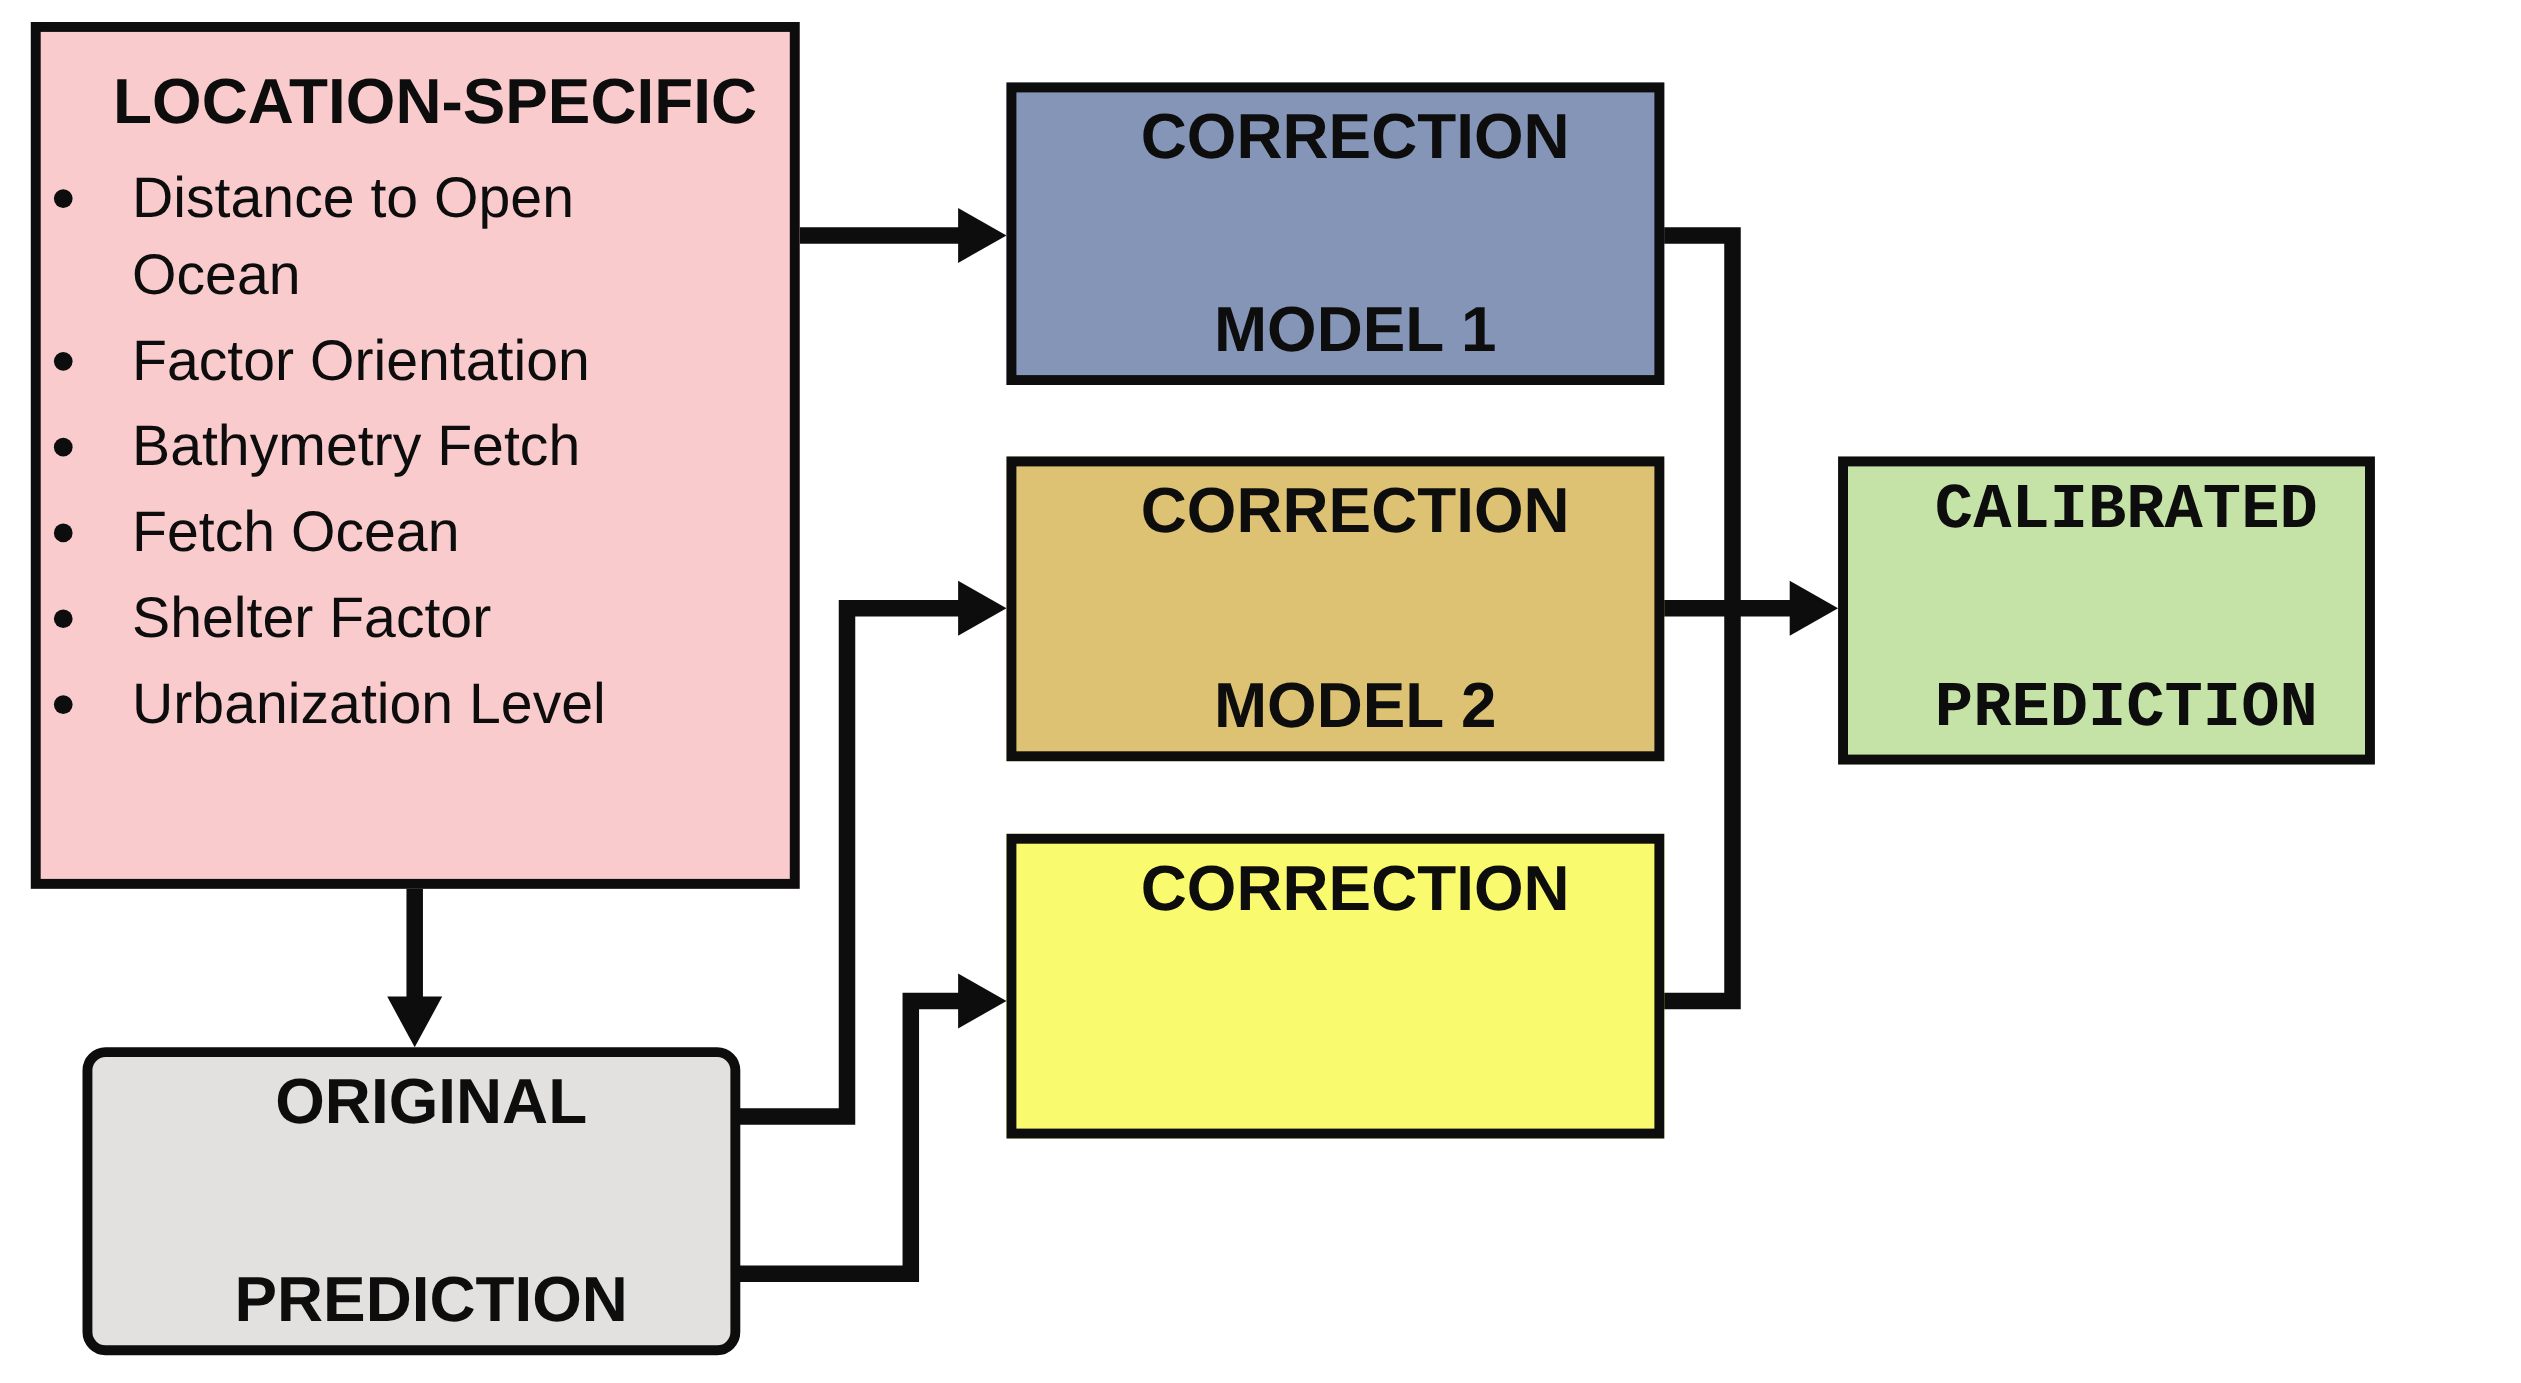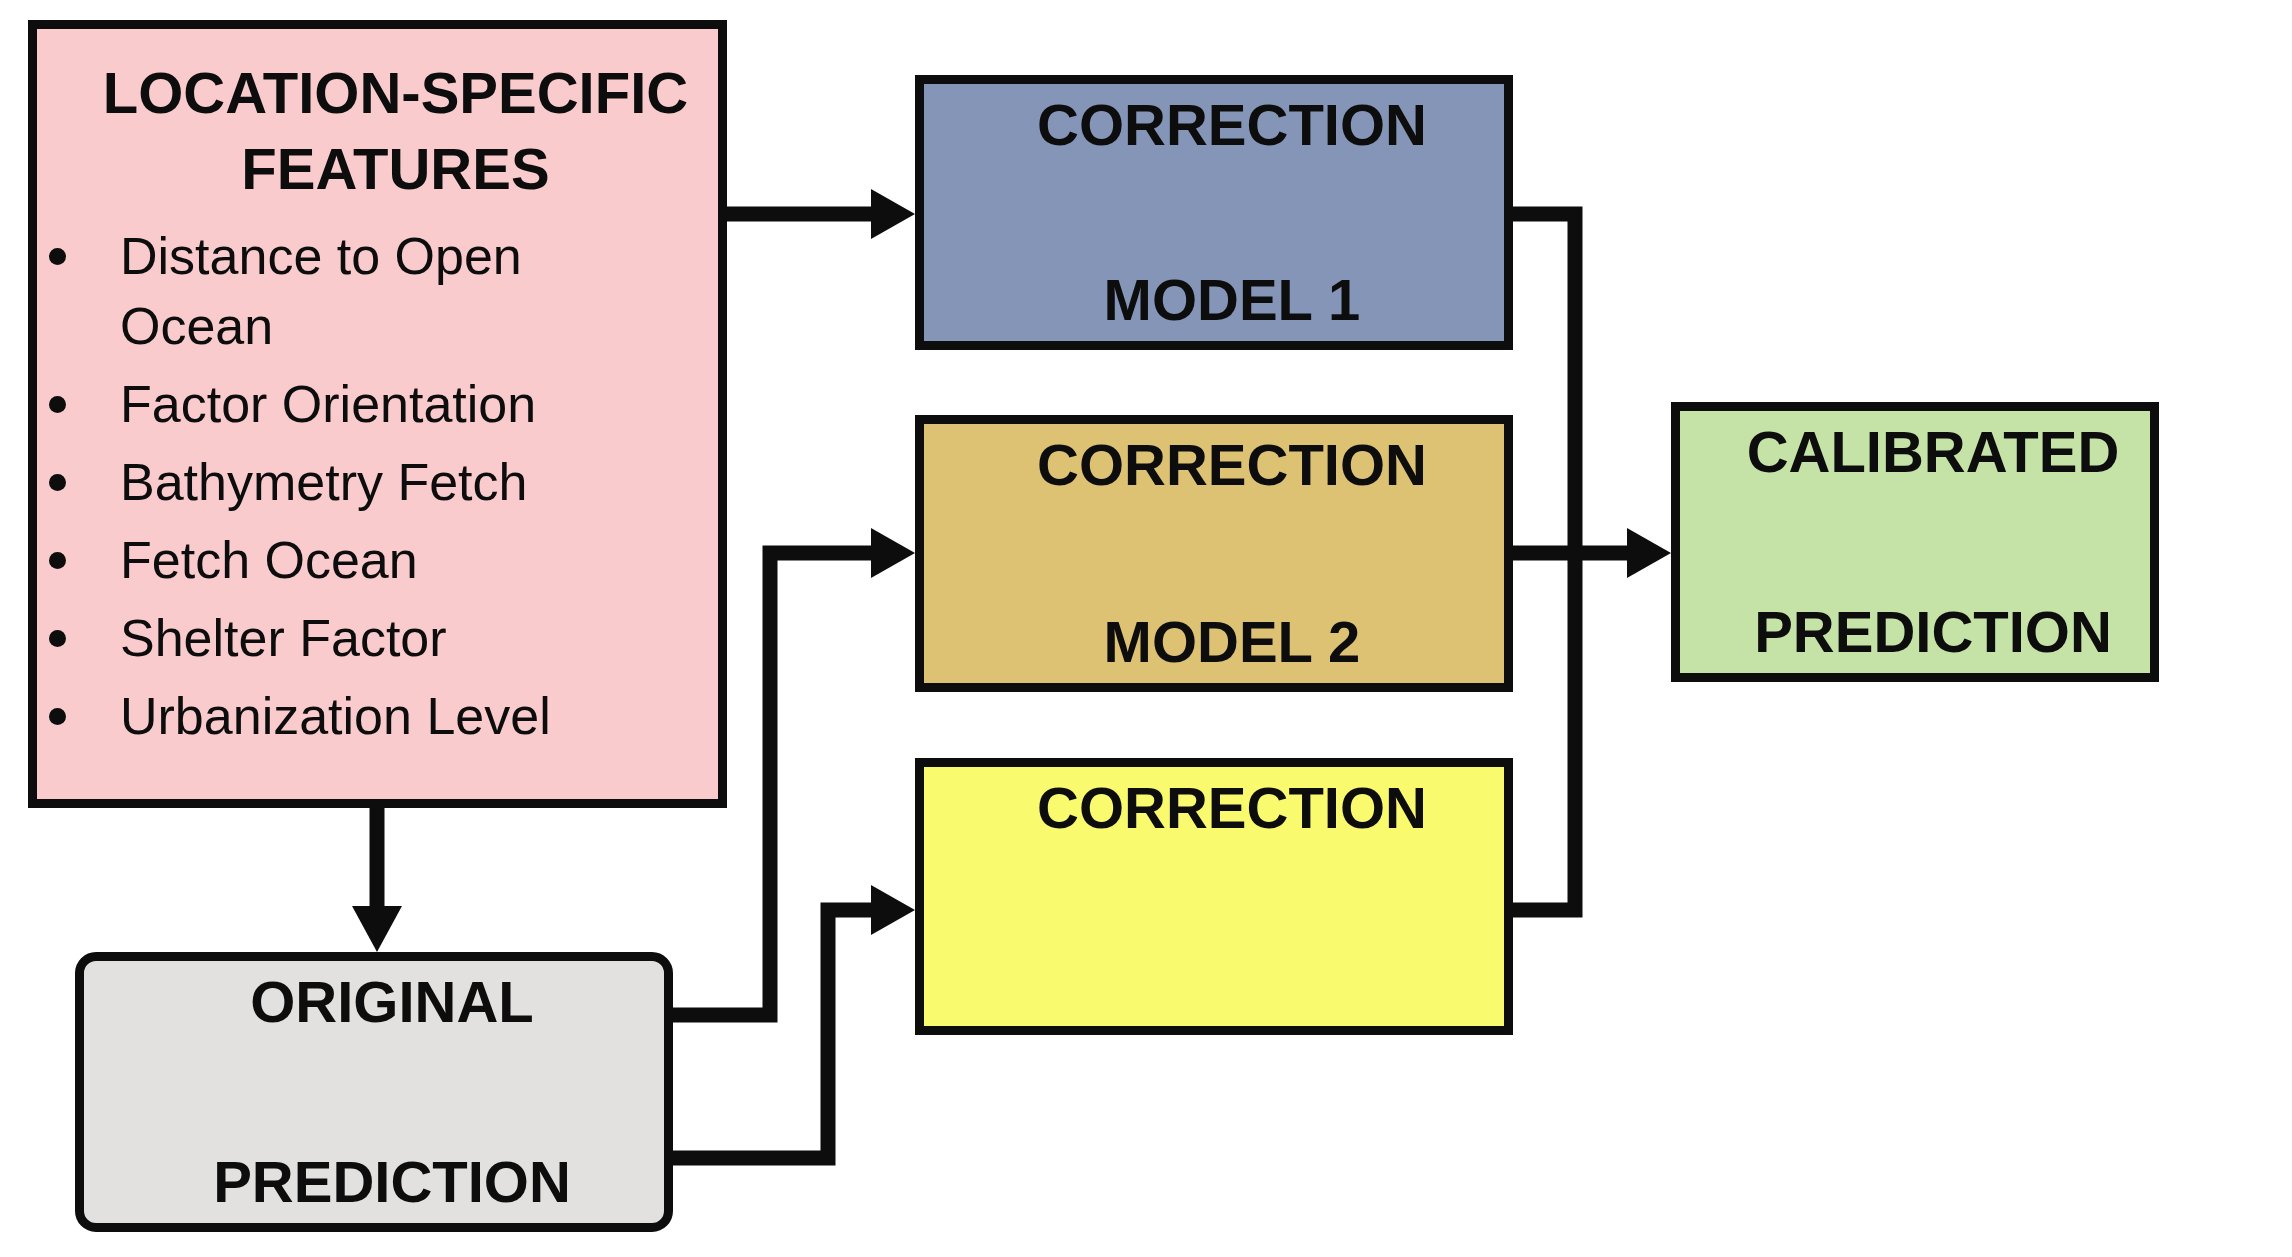--- a/index.html
+++ b/index.html
@@ -86,21 +86,21 @@
   .btext {
     font-size: 52px;
     line-height: 70px;
     max-width: 545px;
   }
   
   .node.original   { left: 75px;   top: 952px; width: 598px; height: 280px; }
   .node.model1     { left: 915px;  top: 75px;  width: 598px; height: 275px; }
   .node.model2     { left: 915px;  top: 415px; width: 598px; height: 277px; }
   .node.model3     { left: 915px;  top: 758px; width: 598px; height: 277px; }
-  .node.calibrated { left: 1671px; top: 402px; width: 488px; height: 280px; }
+  .node.calibrated { left: 1671px; top: 415px; width: 488px; height: 280px; font-family: Liberation Mono, monospace; }
 </style>
 </head>
 <body>
 
 <div class="stage">
 
   <svg class="connectors" viewBox="0 0 2292 1257">
 
     <path d="M 727 214 H 873"></path>
     <polygon points="915,214 871,189 871,239"></polygon>
@@ -116,21 +116,20 @@
 
     <path d="M 1508 214 H 1575 V 910 H 1508"></path>
 
     <path d="M 1508 553 H 1629"></path>
     <polygon points="1671,553 1627,528 1627,578"></polygon>
   </svg>
 
   <div class="node features" style="background-color: rgb(249, 203, 205);">
     <div class="features-title">
       <div class="label-line">LOCATION-SPECIFIC</div>
-      <div class="label-line">FEATURES</div>
     </div>
     <ul class="bullets">
       <li>
           <span class="dot"></span>
           <span class="btext">Distance to Open Ocean</span>
         </li>
       <li>
           <span class="dot"></span>
           <span class="btext">Factor Orientation</span>
         </li>

